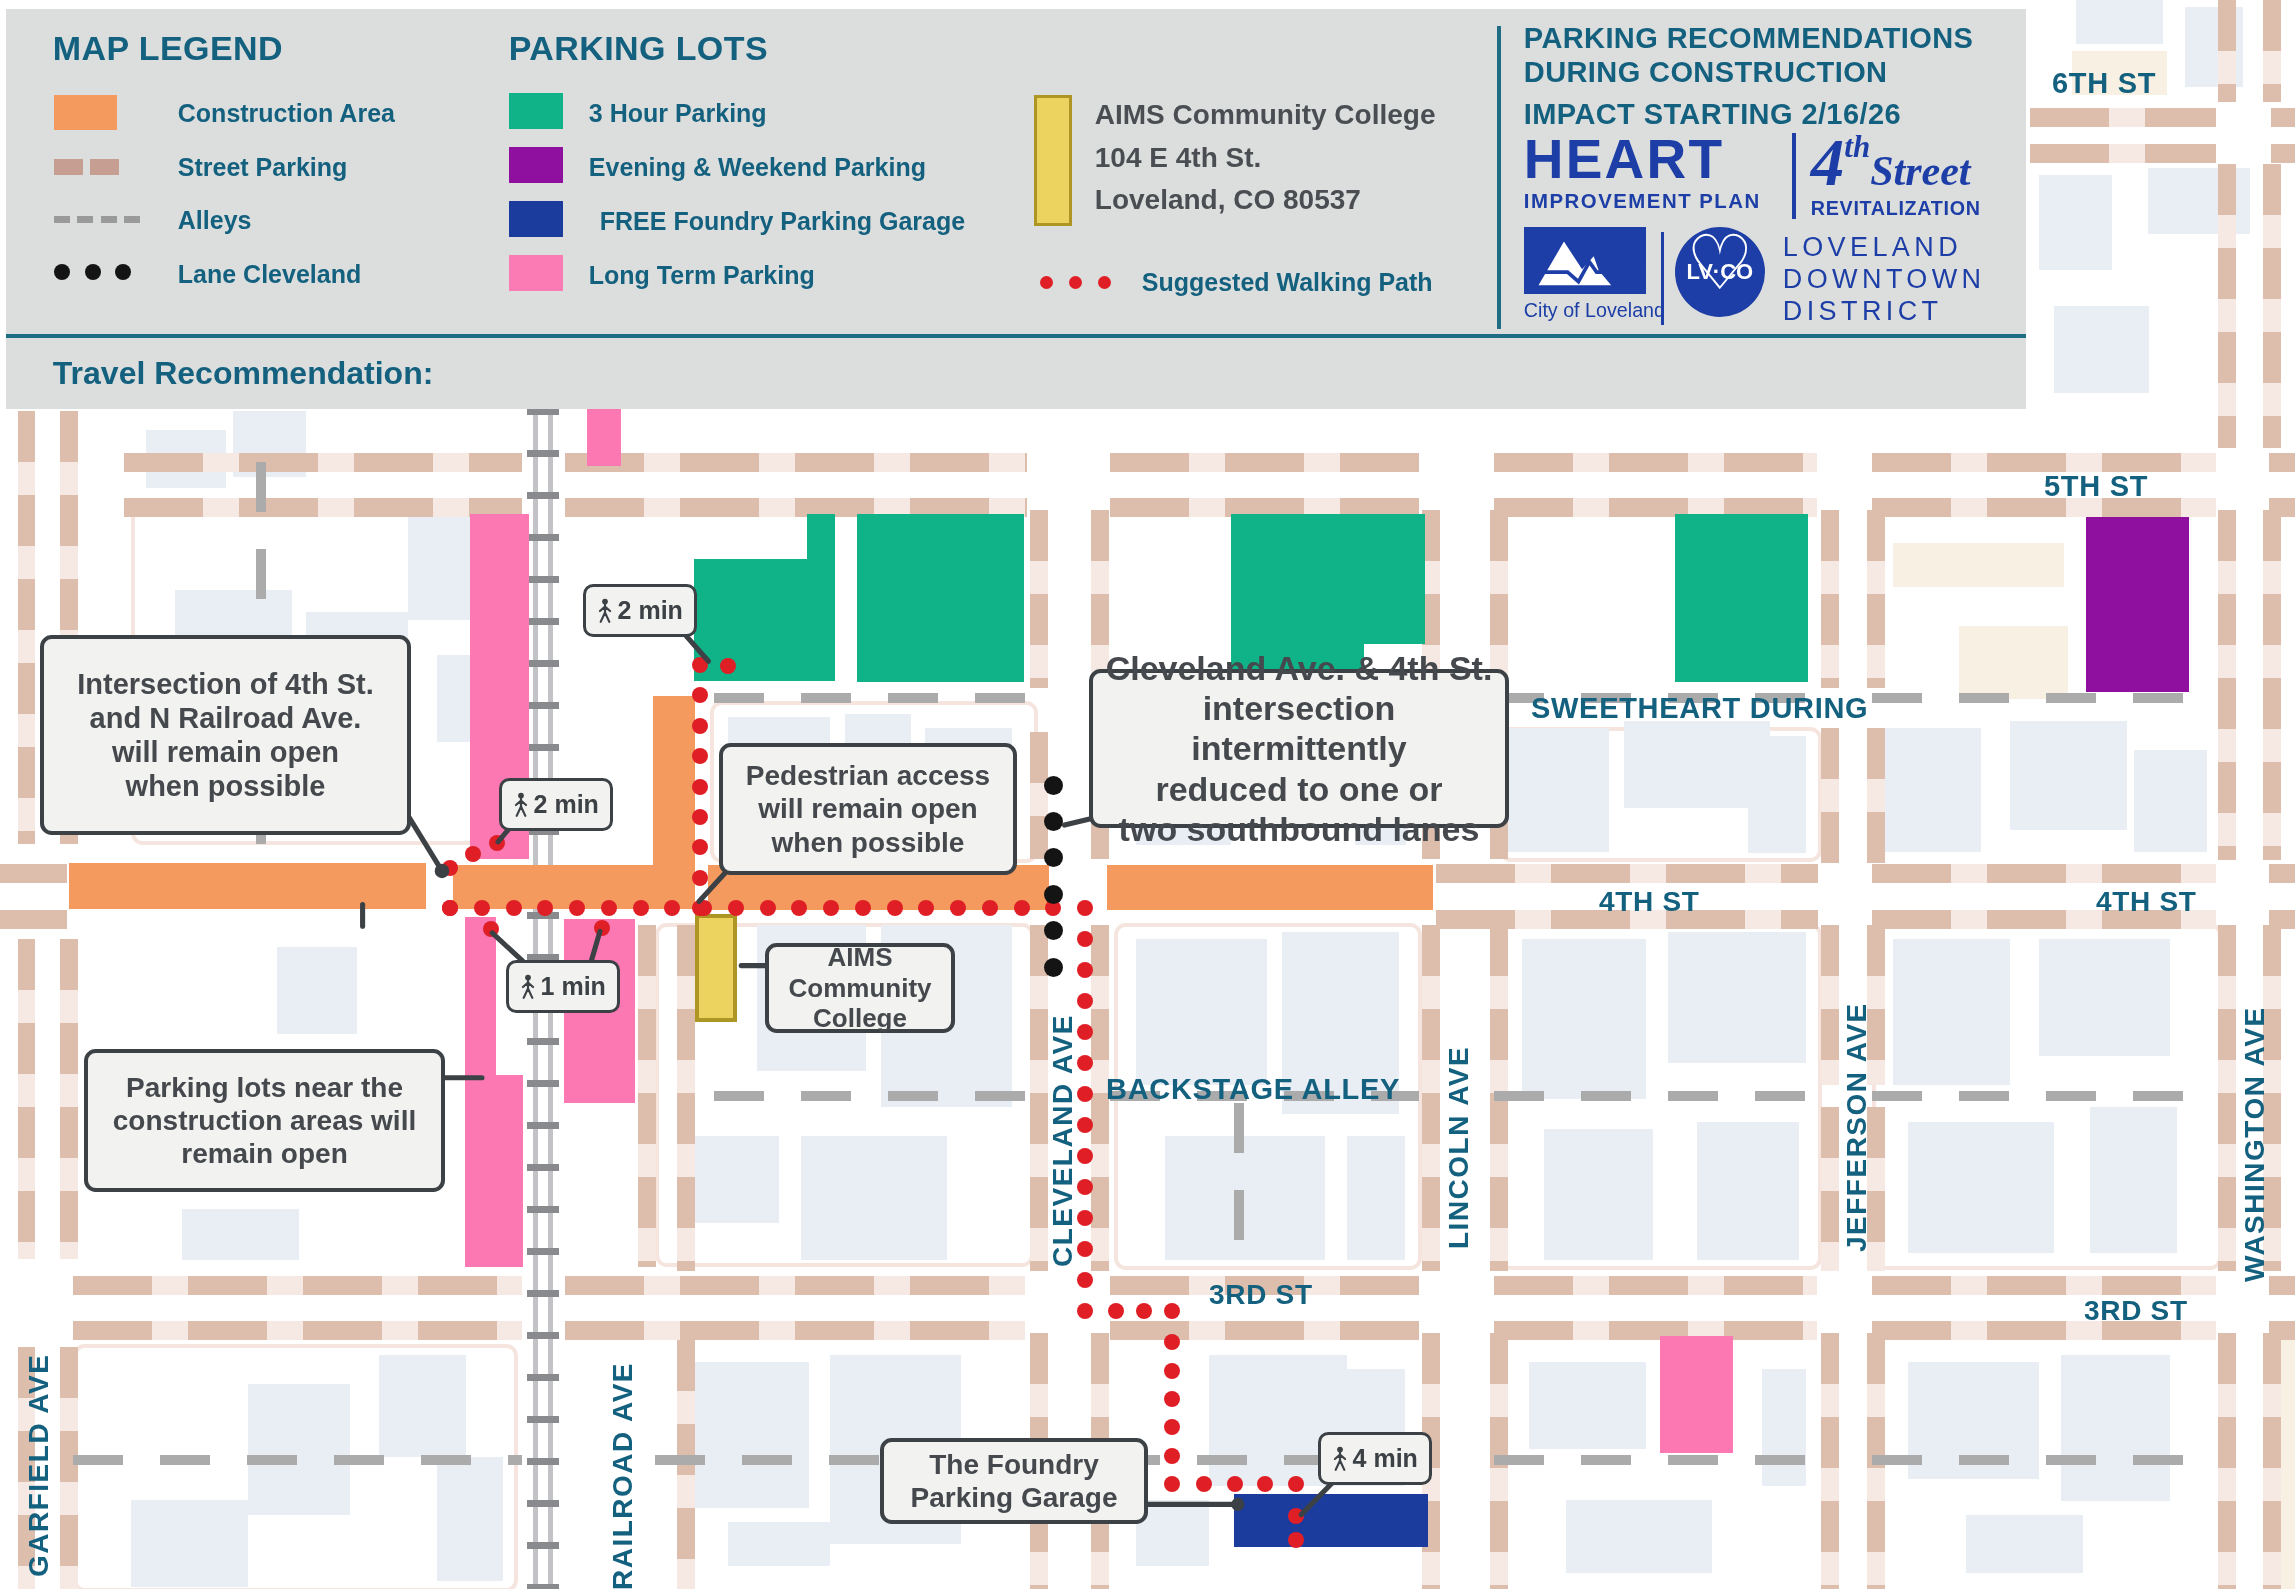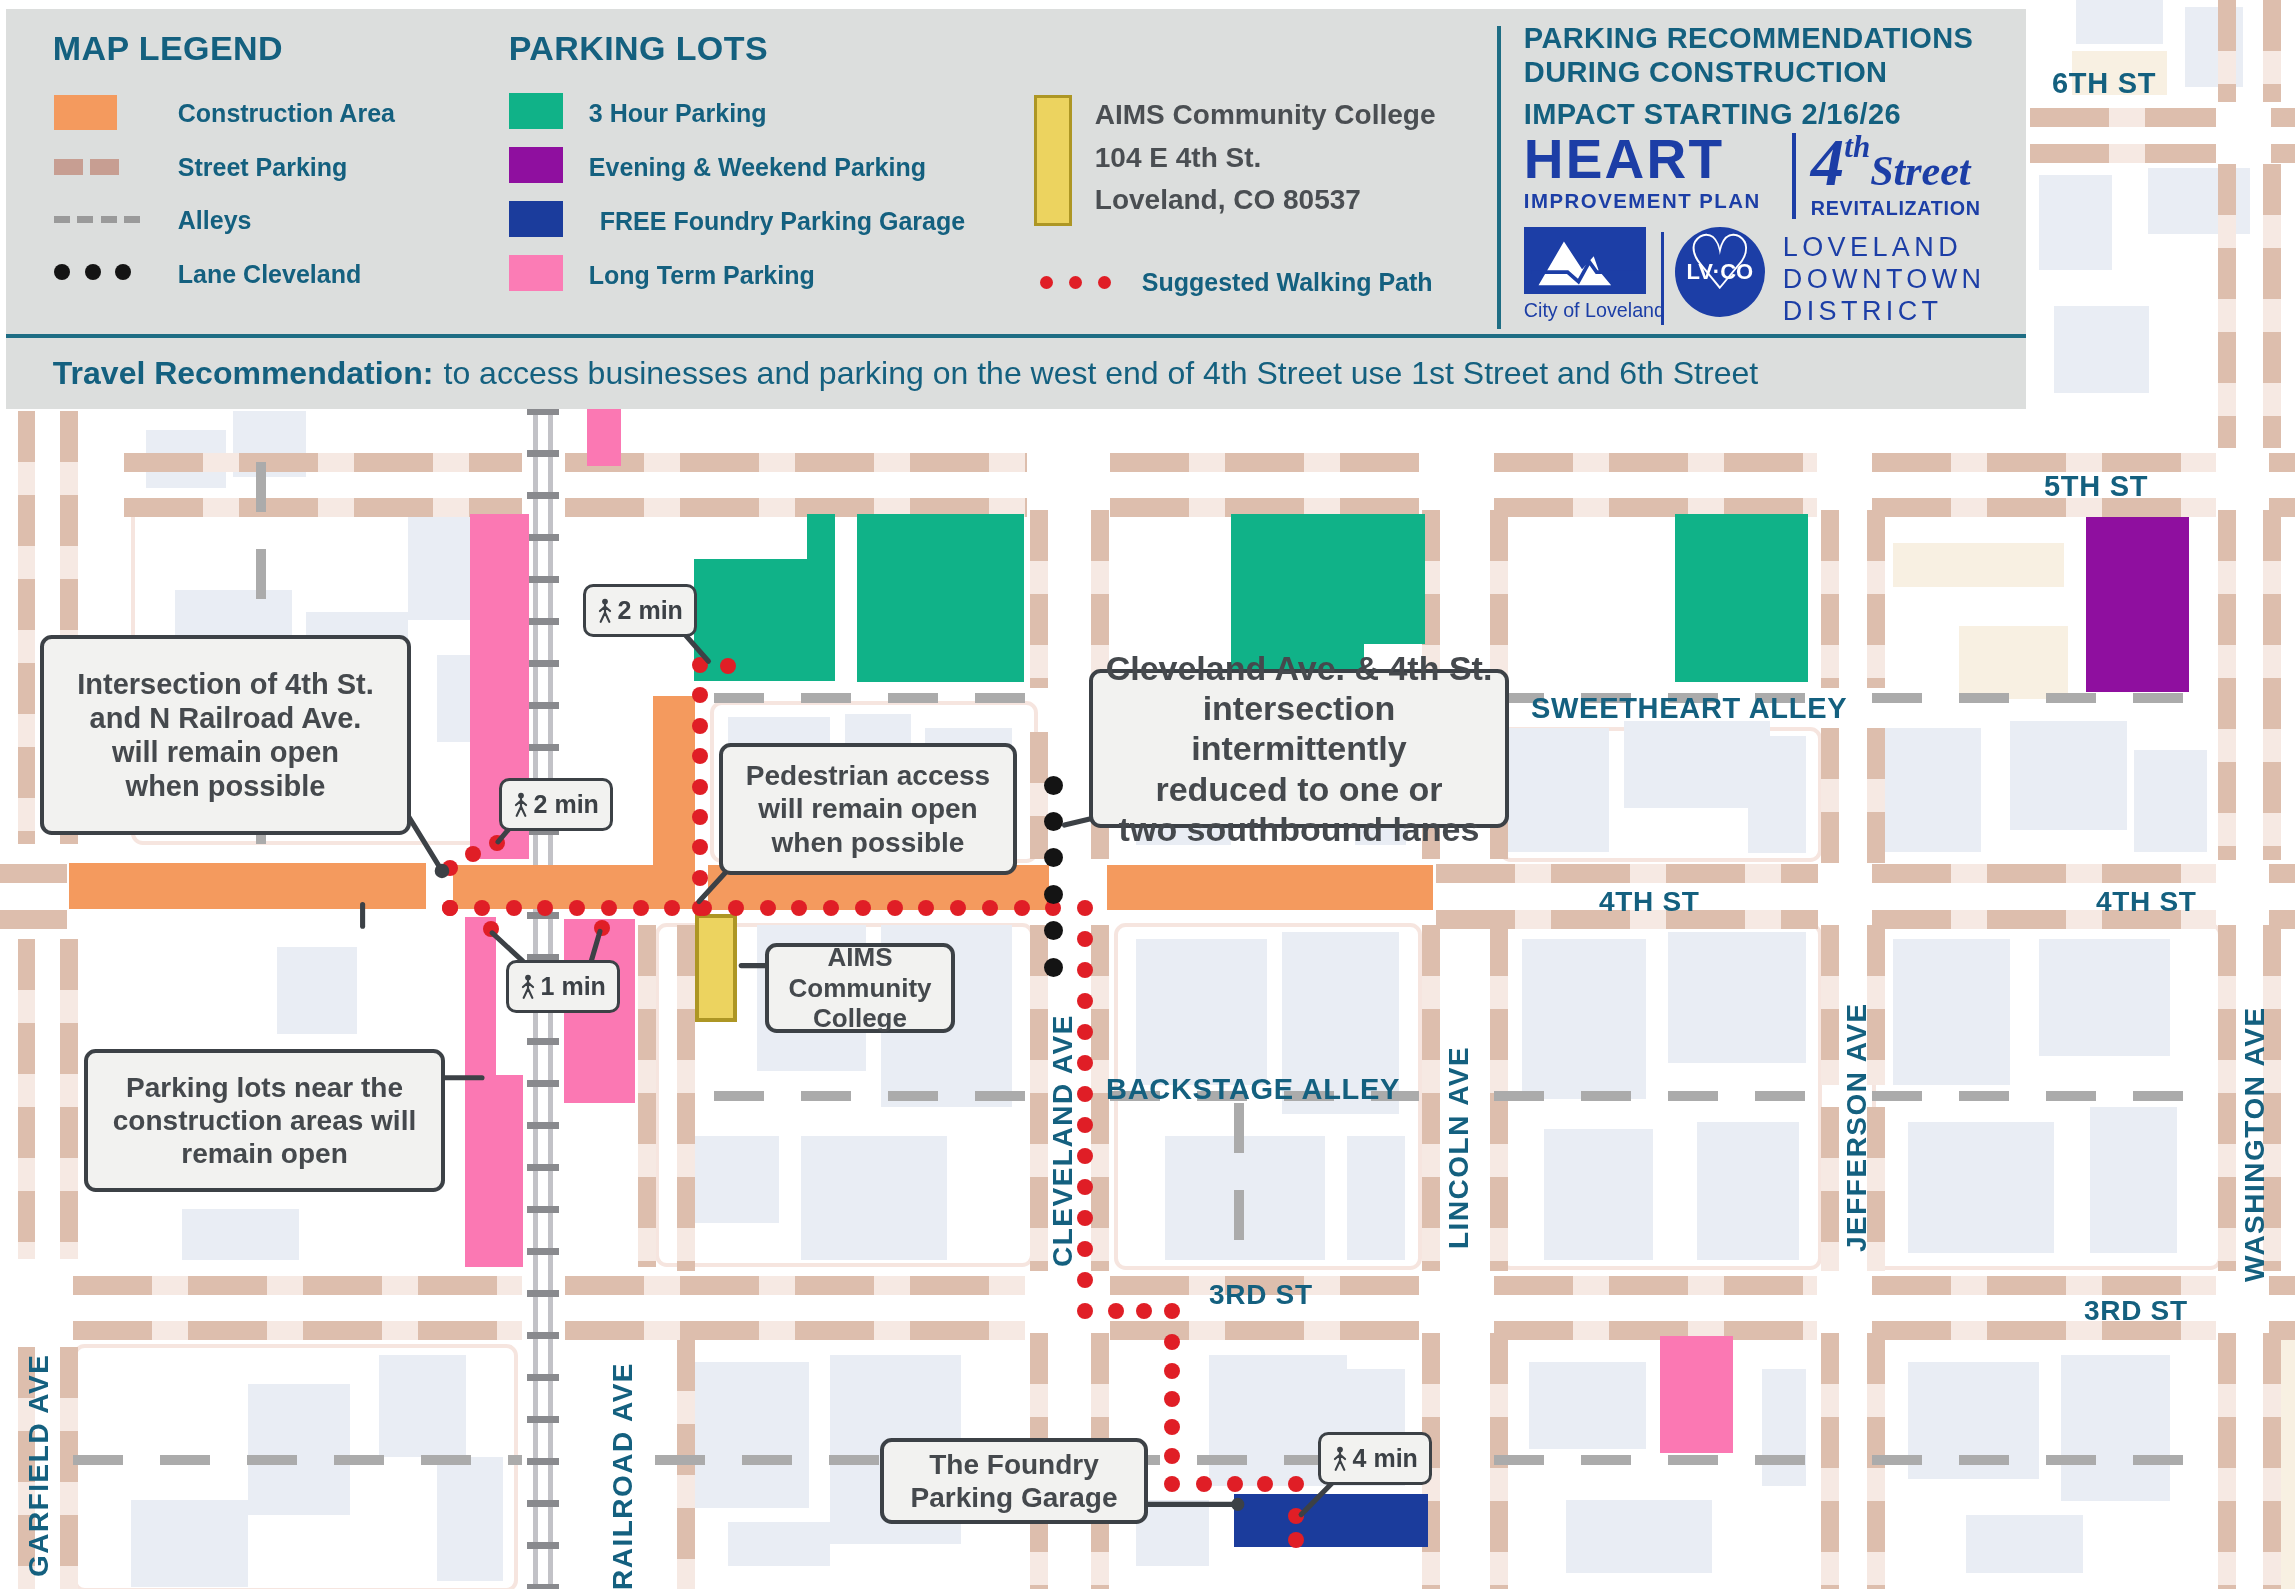--- a/index.html
+++ b/index.html
@@ -341,21 +341,21 @@
       <line x1="1836" y1="2030" x2="1787" y2="2080"></line>
     </g>
   </svg>
 
   <div class="lbl" style="left:2052px;top:67px;font-size:29px;">6TH ST</div>
   <div class="lbl" style="left:2044px;top:470px;font-size:29px;">5TH ST</div>
   <div class="lbl" style="left:1599px;top:886px;font-size:28px;">4TH ST</div>
   <div class="lbl" style="left:2096px;top:886px;font-size:28px;">4TH ST</div>
   <div class="lbl" style="left:1209px;top:1279px;font-size:28px;">3RD ST</div>
   <div class="lbl" style="left:2084px;top:1295px;font-size:28px;">3RD ST</div>
-  <div class="lbl" style="left:1531px;top:692px;font-size:29px;z-index:8;">SWEETHEART ALLEY</div>
+  <div class="lbl" style="left:1531px;top:692px;font-size:29px;z-index:8;">SWEETHEART DURING</div>
   <div class="lbl" style="left:1106px;top:1073px;font-size:29px;z-index:8;">BACKSTAGE ALLEY</div>
   <div class="vlbl" style="left:23px;top:1344px;font-size:28px;height:233px;">GARFIELD AVE</div>
   <div class="vlbl" style="left:607px;top:1339px;font-size:28px;height:251px;">RAILROAD AVE</div>
   <div class="vlbl" style="left:1047px;top:961px;font-size:28px;height:306px;z-index:8;">CLEVELAND AVE</div>
   <div class="vlbl" style="left:1443px;top:1009px;font-size:28px;height:240px;">LINCOLN AVE</div>
   <div class="vlbl" style="left:1841px;top:983px;font-size:28px;height:269px;">JEFFERSON AVE</div>
   <div class="vlbl" style="left:2239px;top:947px;font-size:28px;height:335px;">WASHINGTON AVE</div>
 
   <div class="callout" style="left:40px;top:635px;width:363px;height:192px;font-size:29px;z-index:9;">Intersection of 4th St.
 and N Railroad Ave.
@@ -469,16 +469,15 @@
       <span style="position:absolute;color:#ffffff;font-size:76px;line-height:1;top:-1.5px;">♡</span>
       <span style="position:relative;color:#ffffff;font-weight:bold;font-size:22px;">LV·CO</span>
     </div>
     <div class="blue" style="position:absolute;left:1777px;top:223px;font-size:27px;letter-spacing:4.4px;">LOVELAND</div>
     <div class="blue" style="position:absolute;left:1777px;top:255px;font-size:27px;letter-spacing:4.4px;">DOWNTOWN</div>
     <div class="blue" style="position:absolute;left:1777px;top:287px;font-size:27px;letter-spacing:4.4px;">DISTRICT</div>
   </div>
 
   <div id="travel">
     <span style="color:#14607f;font-weight:bold;font-size:32px;margin-left:47px;">Travel Recommendation:</span>
-    <span style="color:#14607f;font-size:32px;margin-left:10.2px;">to access businesses and parking on the west end of 4th Street use 1st Street and 6th Street</span>
   </div>
 </div>
 
 
 </body></html>

